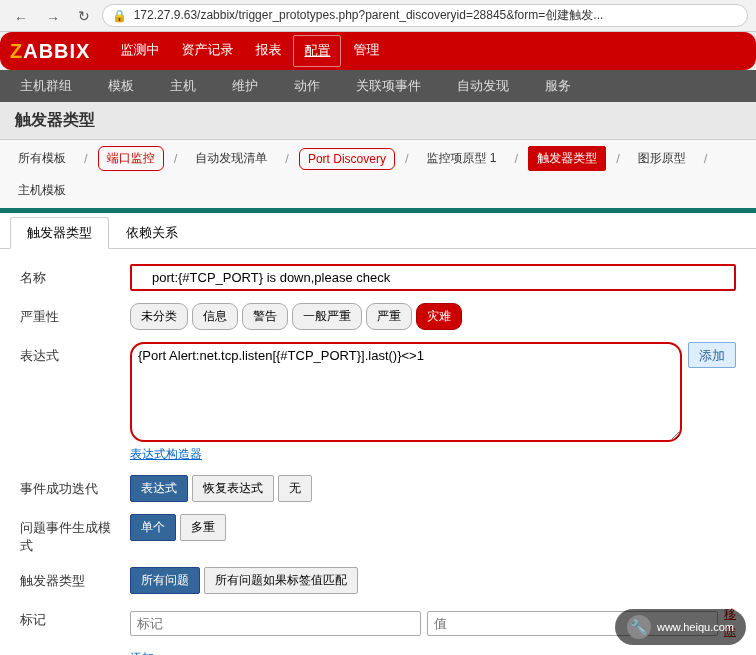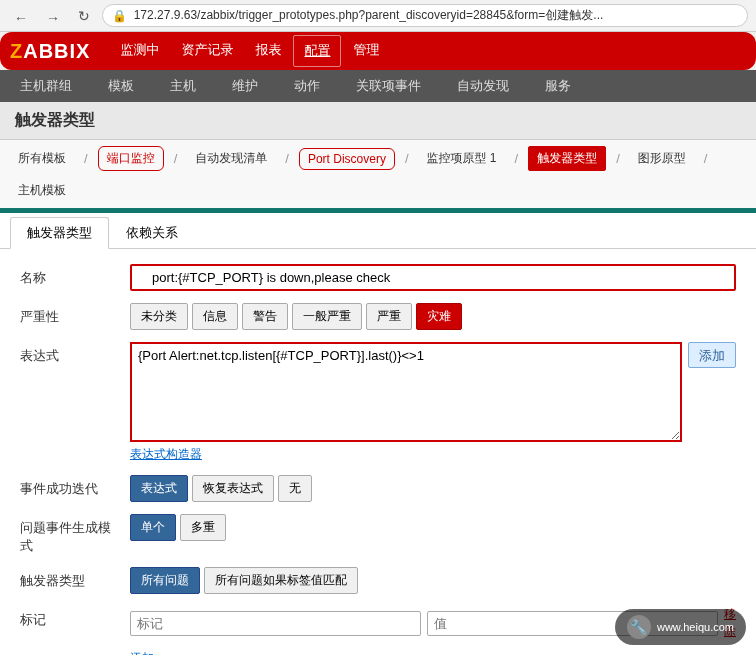--- a/index.html
+++ b/index.html
@@ -101,31 +101,31 @@
     }
     input[type="text"].highlighted-input {
       border: 2px solid #cc0000;
       padding-left: 20px;
     }
 
     
     .severity-group { display: flex; gap: 4px; }
     .sev-btn {
       padding: 4px 10px; border: 1px solid #aaa; background: #f0f0f0;
-      cursor: pointer; font-size: 12px; border-radius: 2px;
+      cursor: pointer; font-size: 12px; border-radius: 9px;
     }
     .sev-btn.active-sev {
       background: #cc0000; color: white; border-color: #aa0000;
     }
 
     
     .expr-container { position: relative; display: flex; gap: 6px; }
     .expr-textarea {
       flex: 1; height: 100px; padding: 4px 6px;
-      border: 2px solid #cc0000; border-radius: 0; font-size: 13px;
+      border: 2px solid #cc0000; border-radius: 14px; font-size: 13px;
       resize: vertical; font-family: Arial, sans-serif;
     }
     .add-btn {
       padding: 4px 10px; background: #dceeff; border: 1px solid #7aabde;
       color: #336699; cursor: pointer; font-size: 13px; border-radius: 2px;
       white-space: nowrap; height: 26px;
     }
 
     .expr-builder-link {
       display: inline-block; margin-top: 4px; color: #0066cc;

